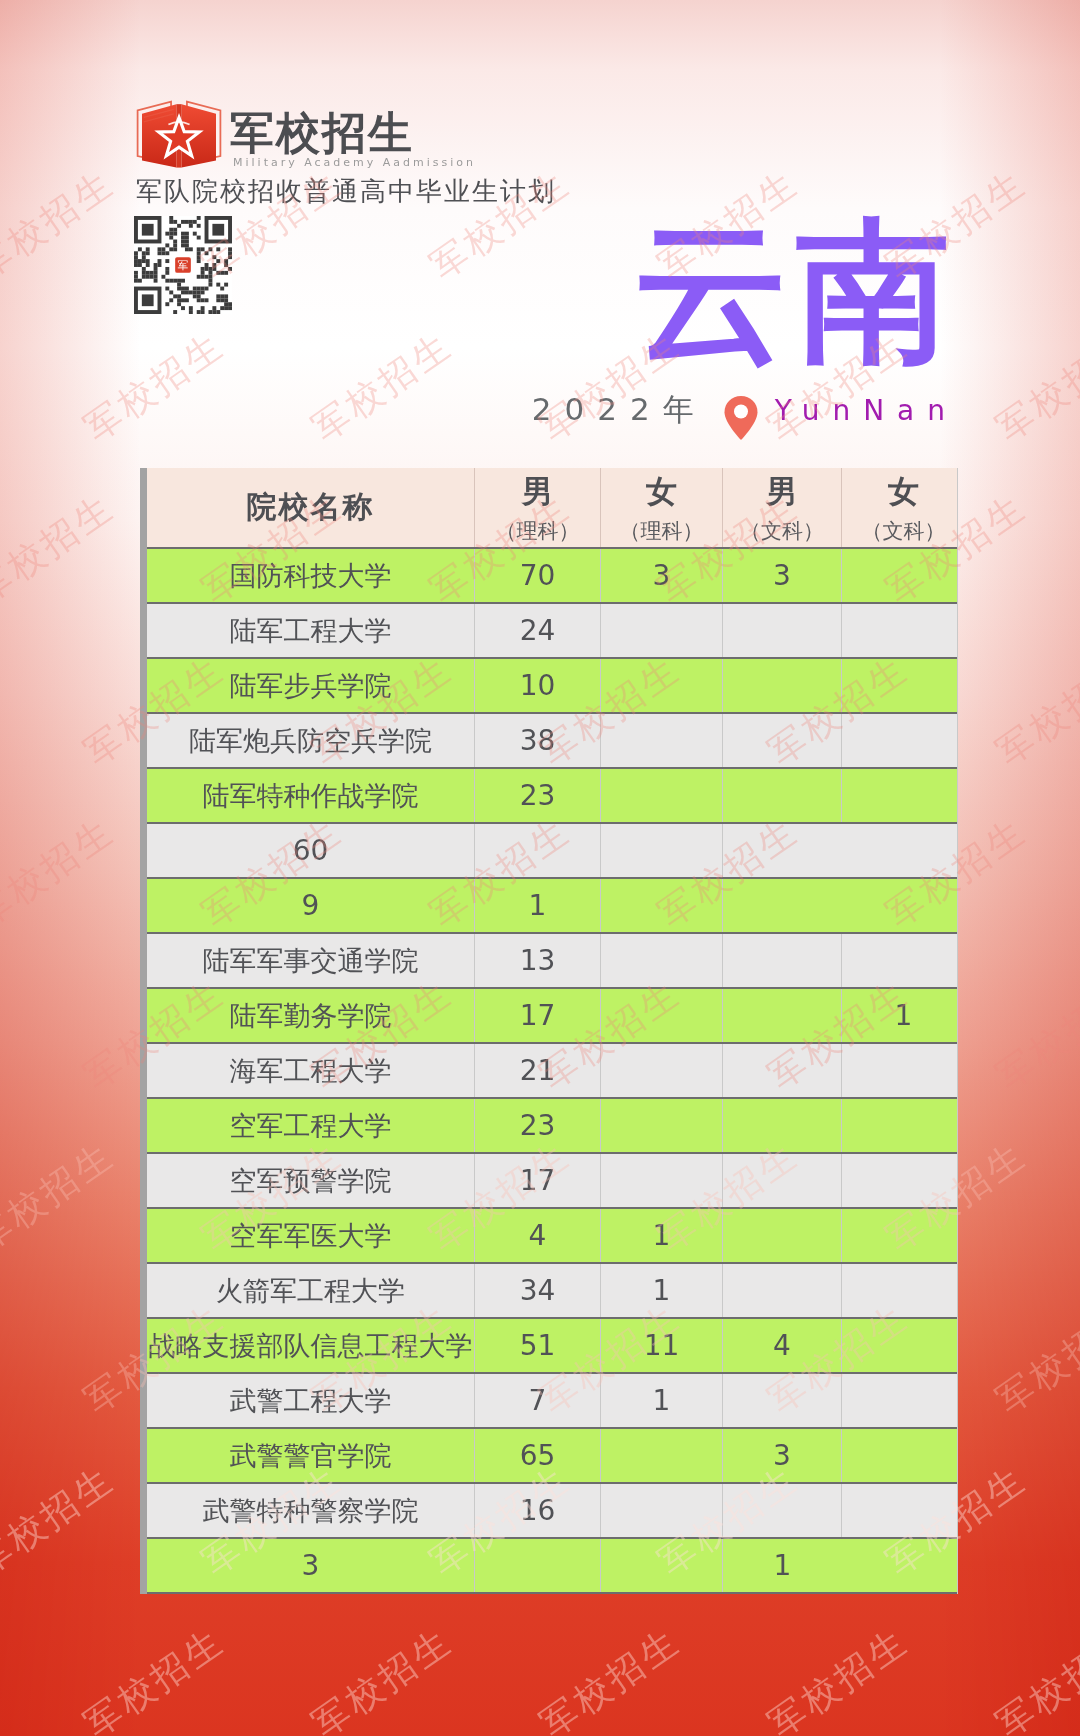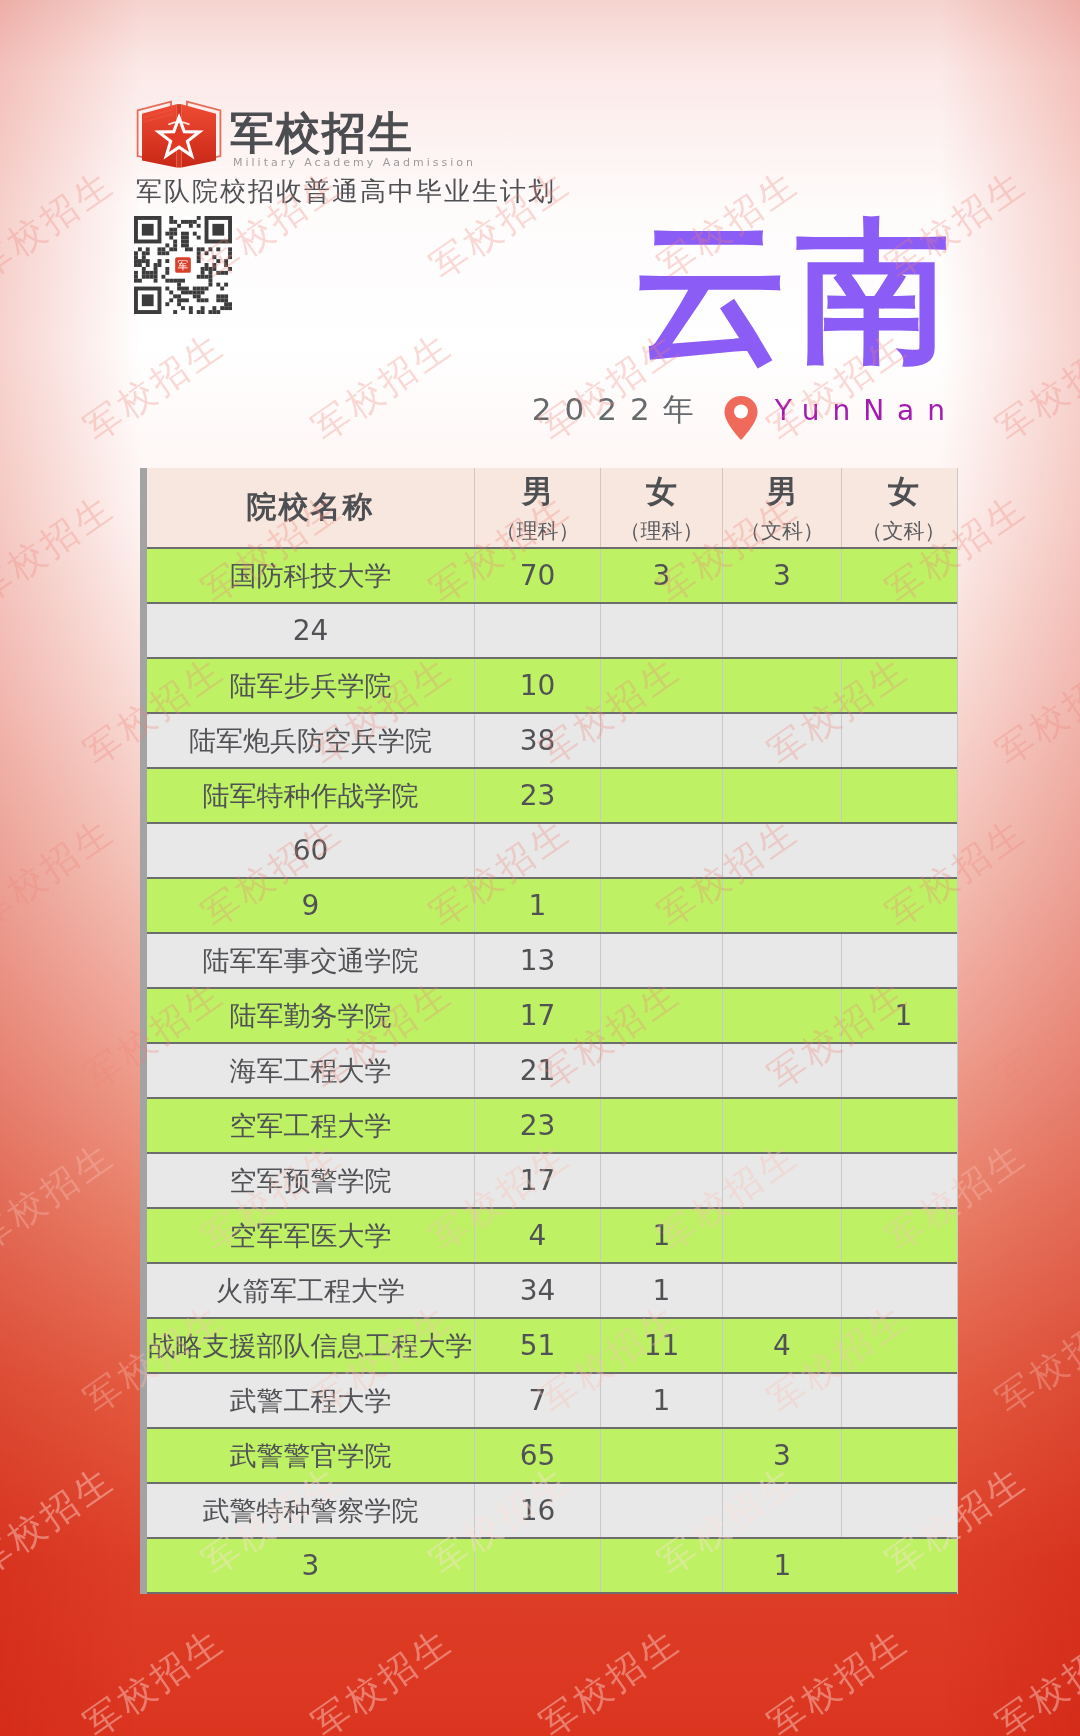--- a/index.html
+++ b/index.html
@@ -316,20 +316,21 @@
     <div id="tbody">
   <div class="trow">
     <div class="cell name">国防科技大学</div>
     <div class="cell num">70</div>
     <div class="cell num">3</div>
     <div class="cell num">3</div>
     <div class="cell num"></div>
   </div>
 
   <div class="trow">
+    <div class="cell name">陆军工程大学</div>
     <div class="cell num">24</div>
     <div class="cell num"></div>
     <div class="cell num"></div>
     <div class="cell num"></div>
   </div>
 
   <div class="trow">
     <div class="cell name">陆军步兵学院</div>
     <div class="cell num">10</div>
     <div class="cell num"></div>

